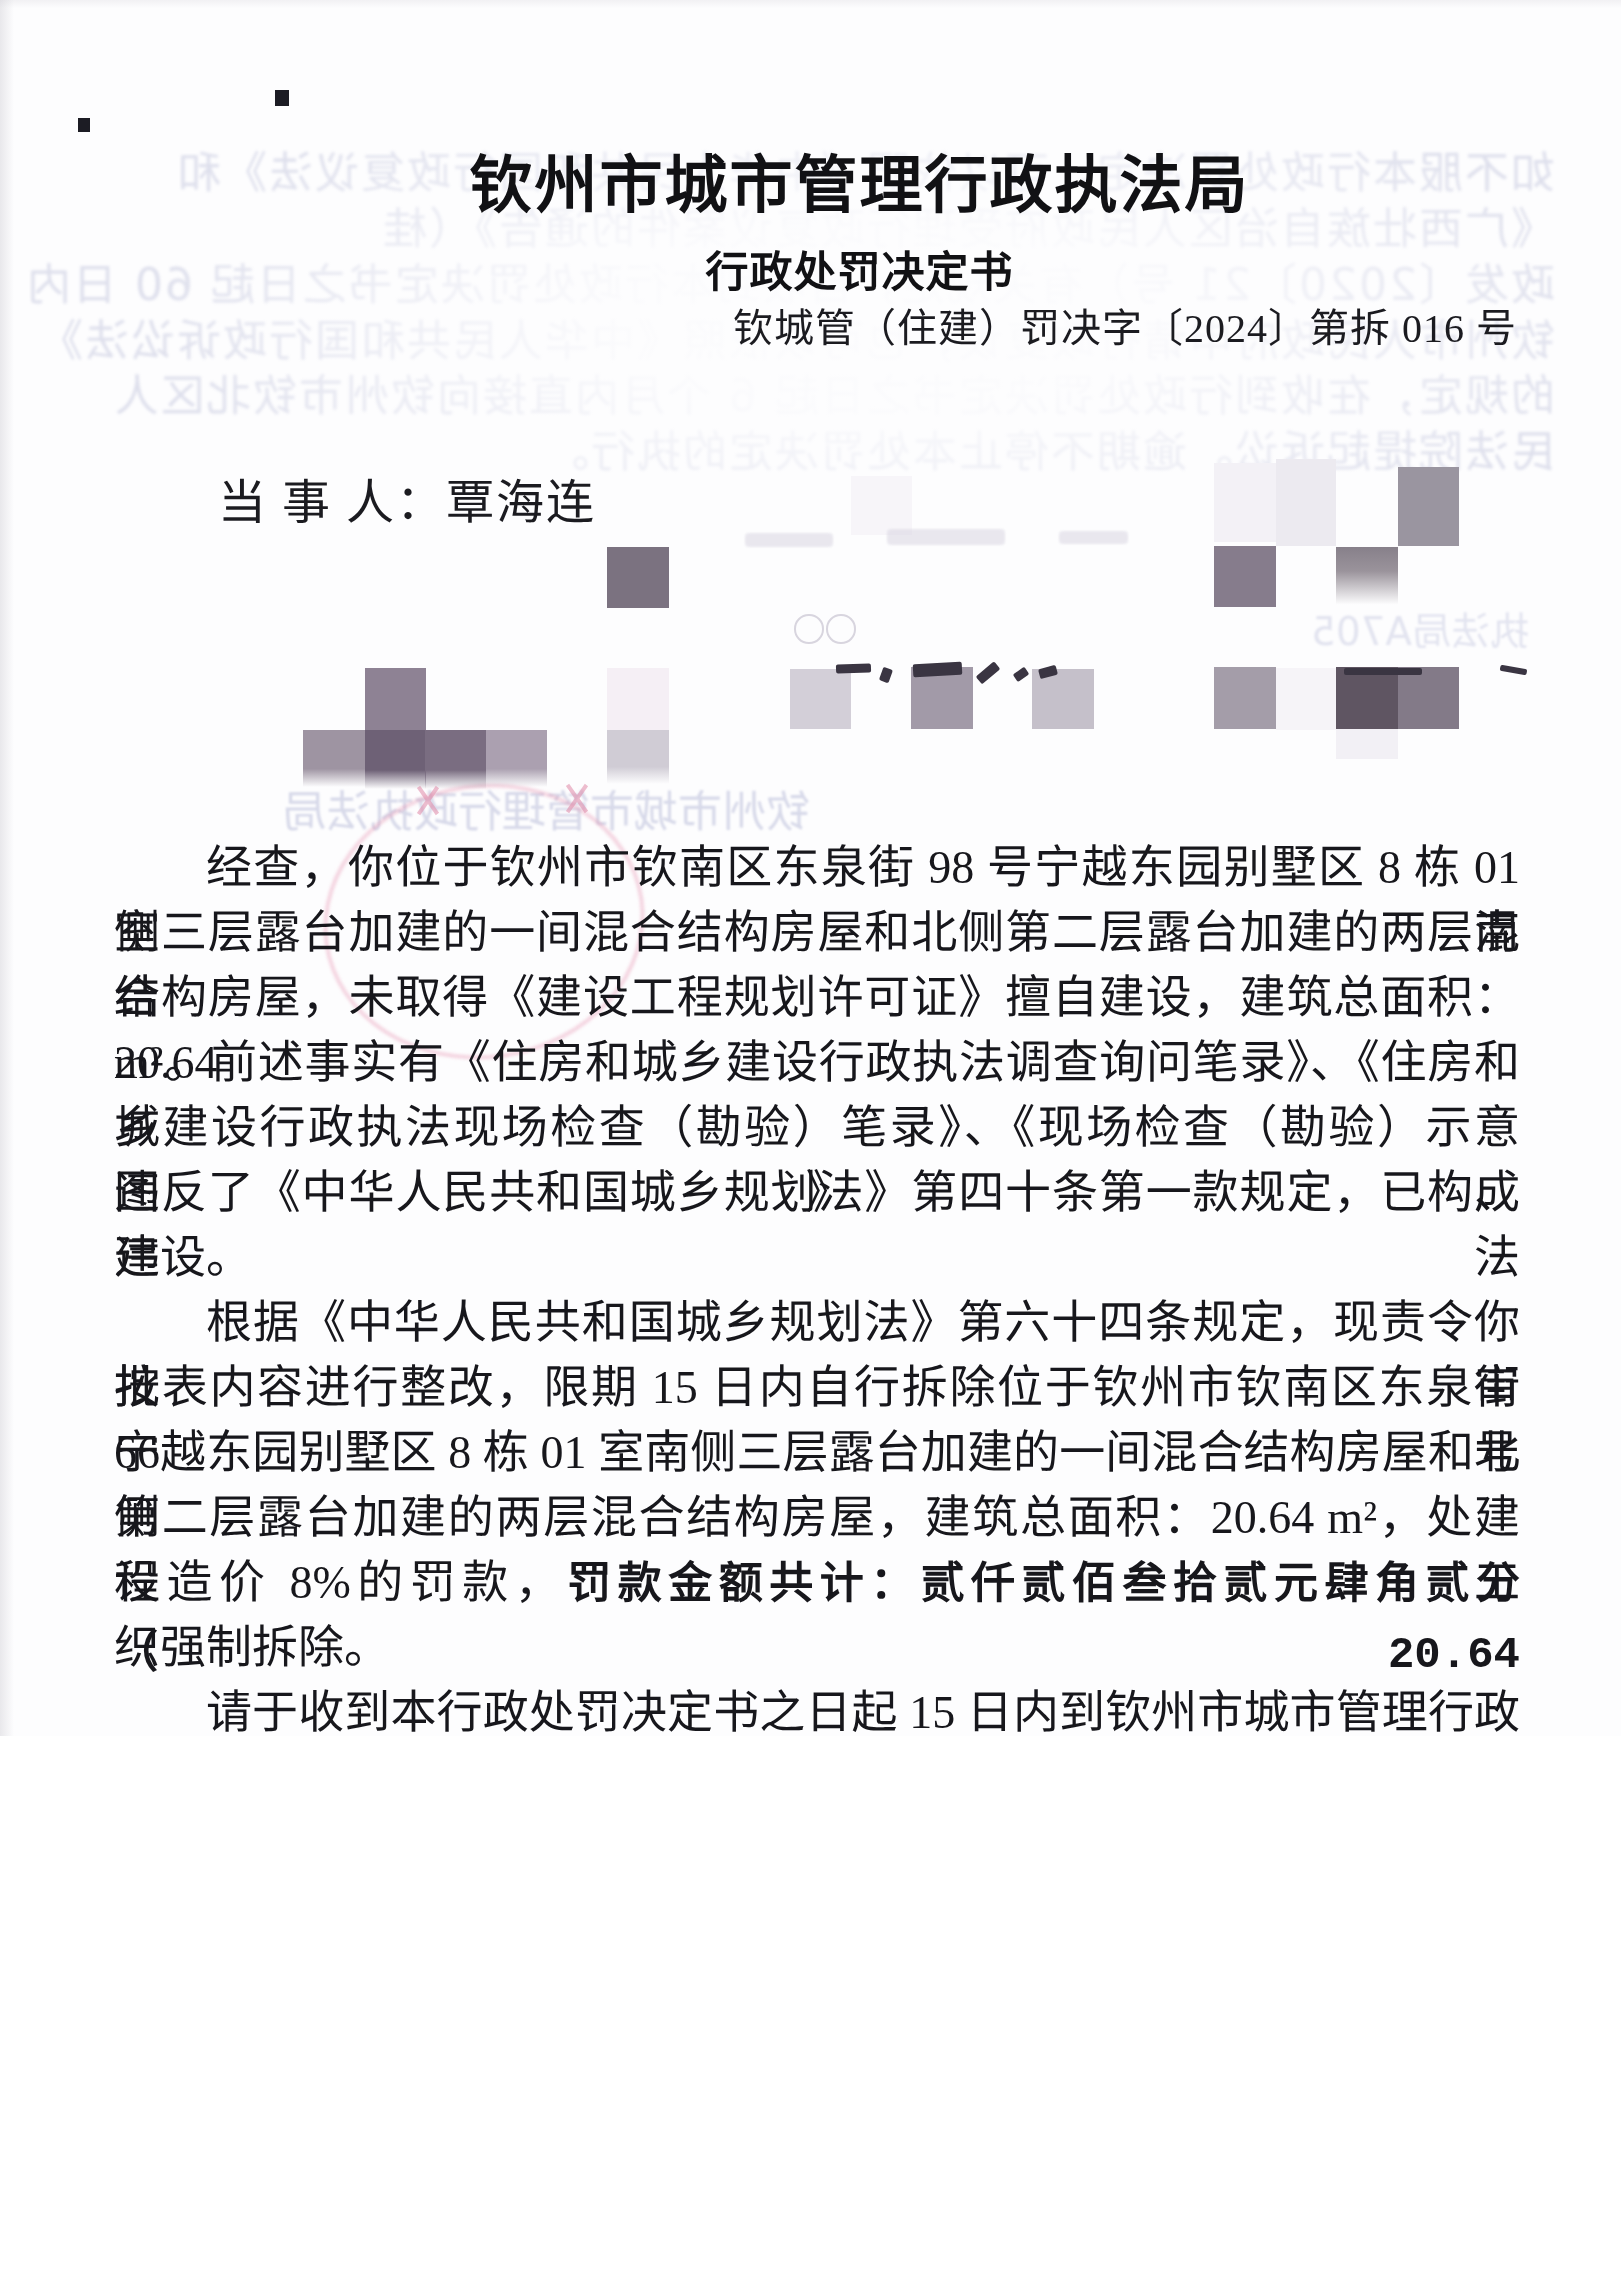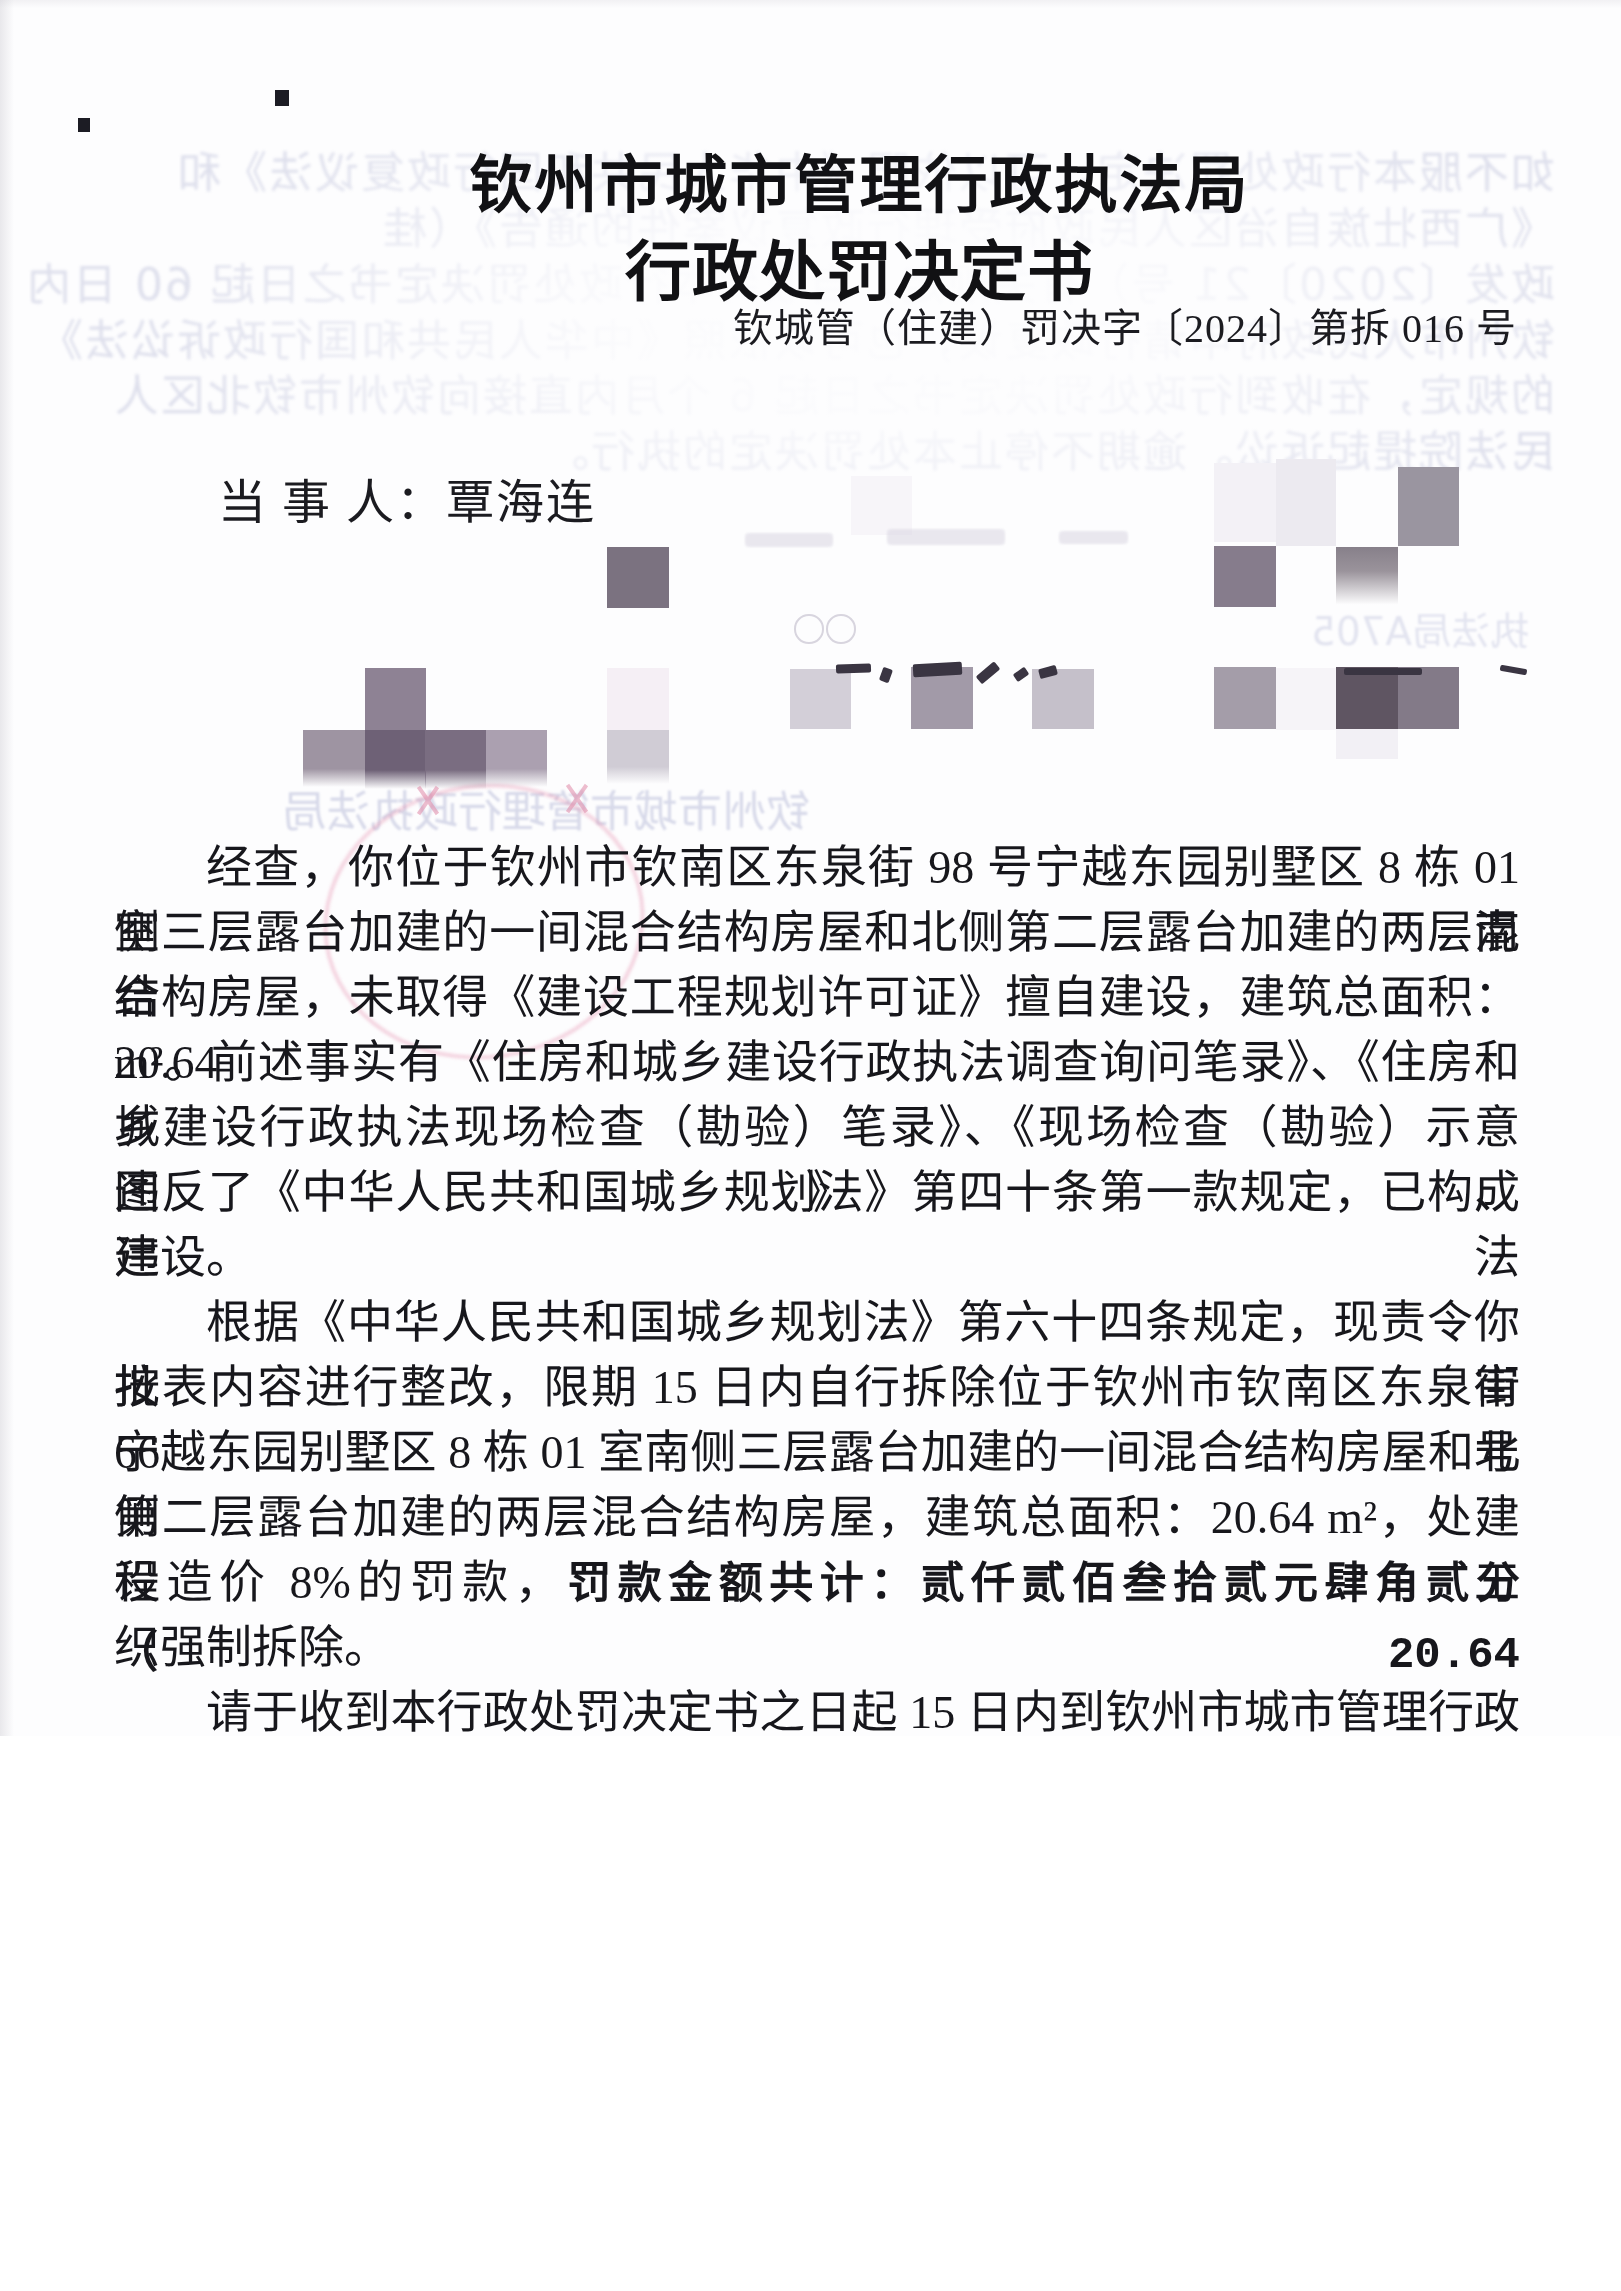--- a/index.html
+++ b/index.html
@@ -74,21 +74,21 @@
   
   .content{position:absolute;left:0;top:0;width:100%;height:100%;}
   .doc-title{
     position:absolute;left:0;top:149px;width:100%;
     padding-left:98px;box-sizing:border-box;
     text-align:center;
     font-family:"DejaVu Sans","Liberation Sans",sans-serif;
     font-weight:bold;color:#111114;
   }
   .doc-title .t1{font-size:63px;line-height:73px;letter-spacing:2px;}
-  .doc-title .t2{font-size:66px;line-height:69px;margin-top:15.7px;letter-spacing:1px;}
+  .doc-title .t2{font-size:43px;line-height:69px;margin-top:15.7px;letter-spacing:1px;}
   .doc-number{
     position:absolute;top:296px;right:104px;
     font-size:40px;letter-spacing:1px;color:#1b1b20;
   }
   .party-line{
     position:absolute;left:218px;top:463px;
     font-size:48px;letter-spacing:2px;color:#1b1b20;
   }
   .body-text{
     position:absolute;left:114px;top:835px;width:1406px;

